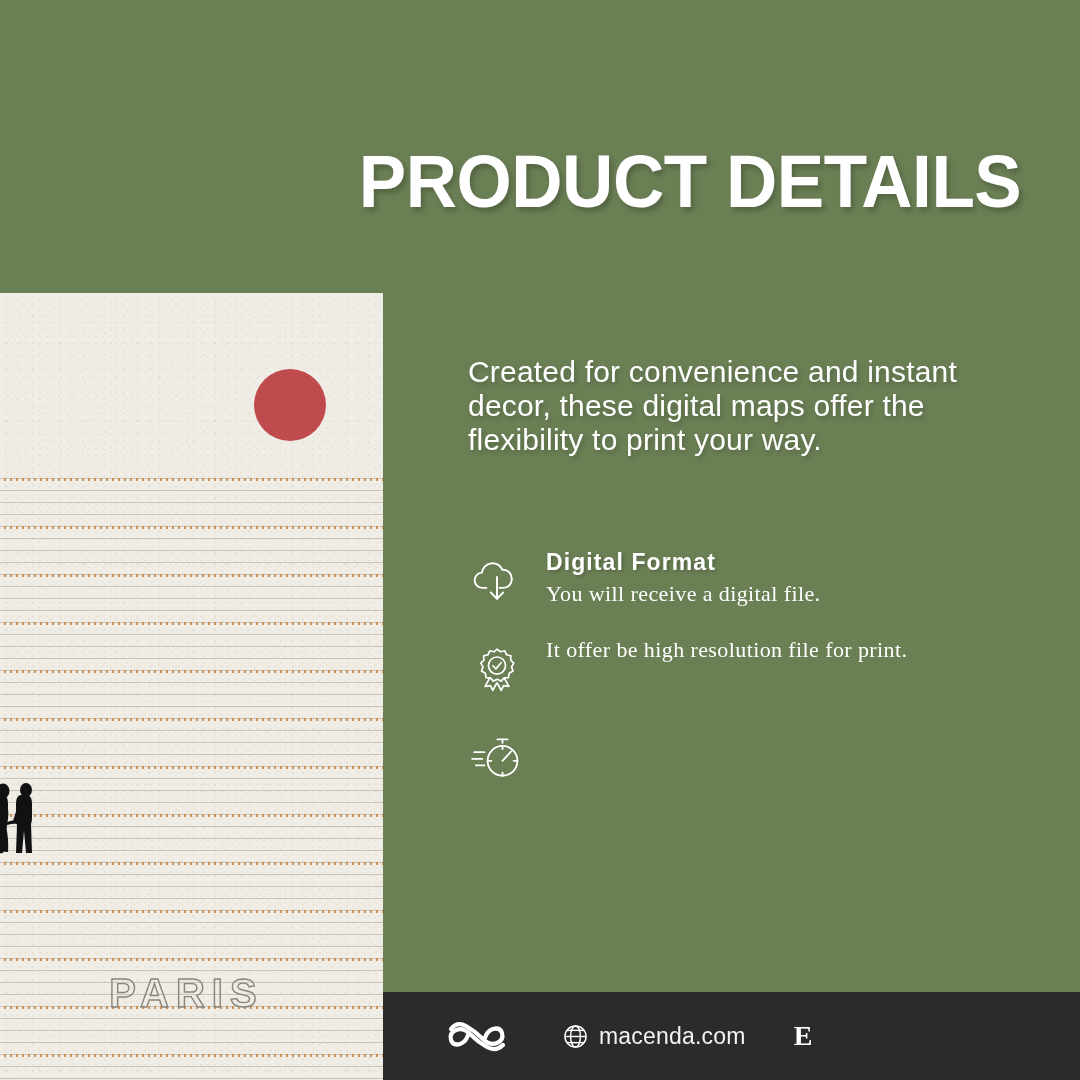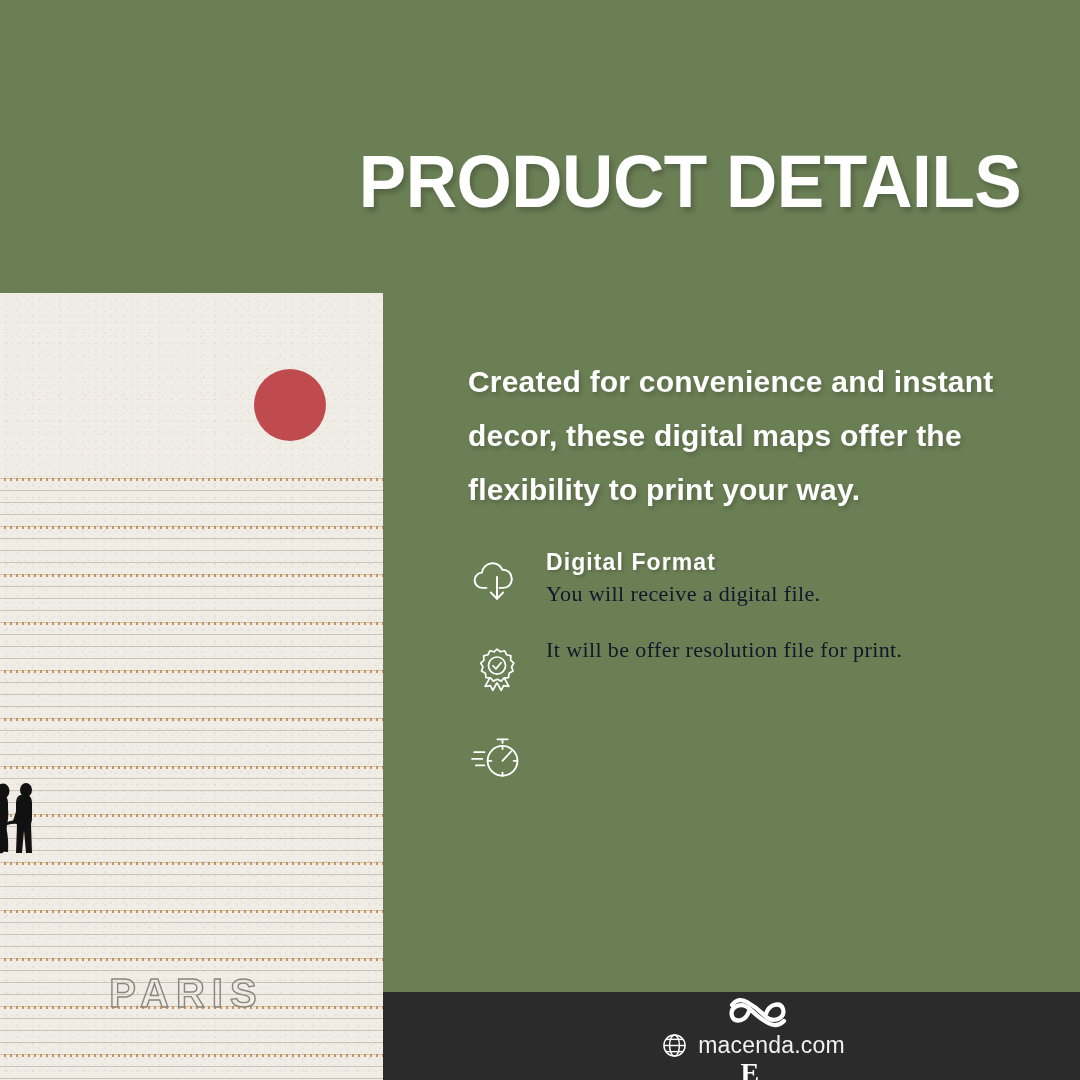--- a/index.html
+++ b/index.html
@@ -110,23 +110,23 @@
     transform:scaleX(.96);
     transform-origin:center;
     text-shadow:3px 4px 5px rgba(40,50,30,.33);
   }
 
   .lead {
     position:absolute;
     left:448px; top:355px;
     width:570px;
     font-family:"Liberation Sans", sans-serif;
-    font-weight:700;
+    font-weight:400;
     font-size:30px;
-    line-height:54px;
+    line-height:34px;
     letter-spacing:.2px;
     color:#FFFFFF;
     text-shadow:2px 3px 4px rgba(40,50,30,.30);
   }
 
   .features {
     position:absolute;
     left:448px; top:548px;
     width:600px;
   }
@@ -152,33 +152,32 @@
     color:#ffffff;
     line-height:28px;
     margin-bottom:5px;
     text-shadow:2px 2px 3px rgba(40,50,30,.30);
   }
   .feature-desc {
     font-family:"Liberation Serif", serif;
     font-weight:400;
     font-size:22px;
     letter-spacing:.4px;
-    color:#0f172a;
+    color:#ffffff;
     line-height:26px;
   }
 
   
   .footer {
     position:absolute;
     left:383px; bottom:0;
     width:697px; height:88px;
     background:#2B2B2B;
     display:flex;
     align-items:center;
-    flex-direction:column;
   }
   .footer-logo {
     width:84px;
     display:flex; align-items:center; justify-content:center;
     margin-left:52px;
   }
   .footer-link {
     display:flex; align-items:center;
     color:#F2F2F2;
     font-family:"Liberation Sans", sans-serif;
@@ -270,21 +269,21 @@
       <div class="feature">
         <span class="feature-icon">
           <svg viewBox="0 0 54 54" width="48" height="48" fill="none" stroke="#FFFFFF" stroke-width="1.9" stroke-linecap="round" stroke-linejoin="round">
             <path d="M27 3.5 l3.9 3.0 l4.8 -1.1 l2.1 4.5 l4.8 1.2 l-0.3 4.9 l3.6 3.3 l-2.5 4.2 l1.6 4.7 l-4.3 2.4 l-0.8 4.9 l-4.9 0.3 l-3.2 3.7 l-4.5 -2 l-4.5 2 l-3.2 -3.7 l-4.9 -0.3 l-0.8 -4.9 l-4.3 -2.4 l1.6 -4.7 l-2.5 -4.2 l3.6 -3.3 l-0.3 -4.9 l4.8 -1.2 l2.1 -4.5 l4.8 1.1 z"></path>
             <circle cx="27" cy="22" r="9.6"></circle>
             <path d="M22.4 22.2 L25.8 25.7 L31.8 18.6"></path>
             <path d="M18.6 36.5 L13.6 45.4 L19.6 44.6 L22.3 50 L26.6 41.9"></path>
             <path d="M35.4 36.5 L40.4 45.4 L34.4 44.6 L31.7 50 L27.4 41.9"></path>
           </svg>
         </span>
-        <div class="feature-desc">It will be offer resolution file for print.</div>
+        <div class="feature-desc">It offer be high resolution file for print.</div>
       </div>
 
       <div class="feature">
         <span class="feature-icon">
           <svg viewBox="0 0 58 50" width="54" height="46" fill="none" stroke="#FFFFFF" stroke-width="2" stroke-linecap="round" stroke-linejoin="round">
             <circle cx="35" cy="27" r="16.2"></circle>
             <path d="M35 7.5 V3.6"></path>
             <path d="M29.4 3.6 H40.6"></path>
             <path d="M35 27 L44.4 16.6"></path>
             <path d="M35 10.9 V14.2"></path>

